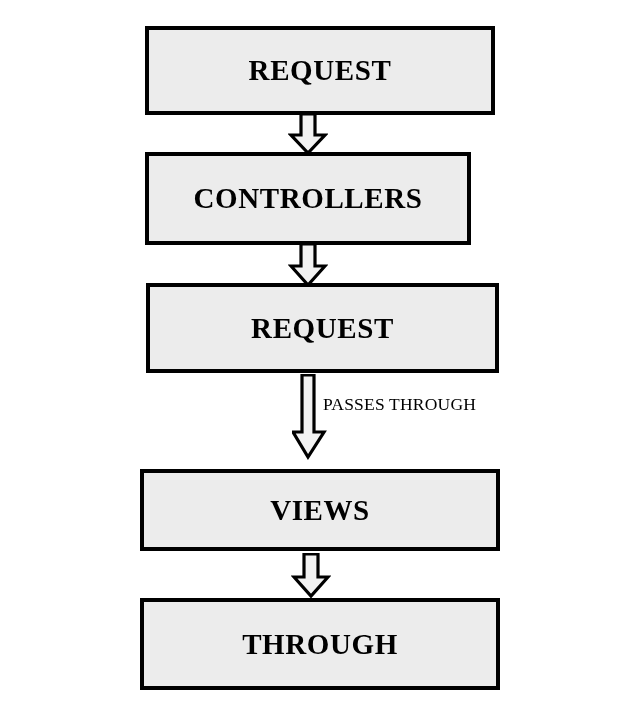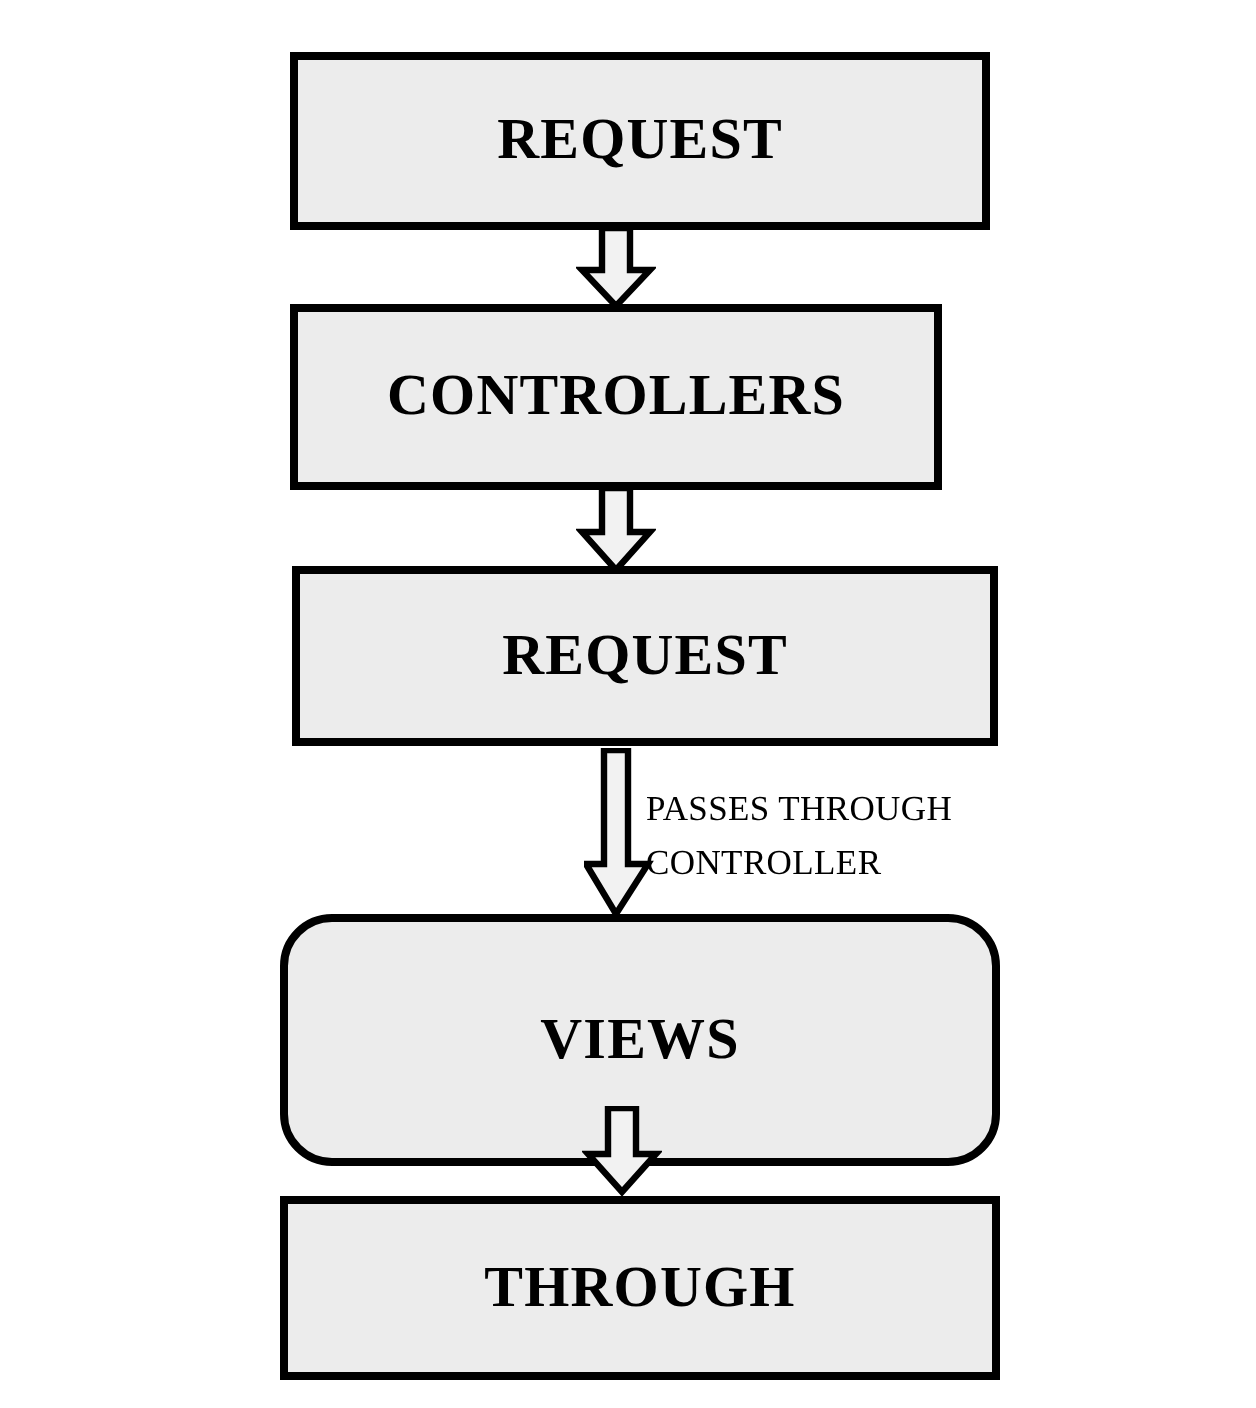--- a/index.html
+++ b/index.html
@@ -39,21 +39,21 @@
     font-size: 29px;
     letter-spacing: 0.6px;
     color: #000000;
     line-height: 1;
     white-space: nowrap;
   }
 
   .node-request     { left: 145px; top: 26px;  width: 350px; height: 89px; }
   .node-controllers { left: 145px; top: 152px; width: 326px; height: 93px; }
   .node-models      { left: 146px; top: 283px; width: 353px; height: 90px; }
-  .node-views       { left: 140px; top: 457px; width: 360px; height: 126px; border-radius: 26px; }
+  .node-views       { left: 140px; top: 469px; width: 360px; height: 82px; }
   .node-response    { left: 140px; top: 598px; width: 360px; height: 92px; }
 
   
   .arrow {
     position: absolute;
   }
   .arrow svg { display: block; }
 
   .arrow-req-ctrl   { left: 288px; top: 113px; }
   .arrow-ctrl-mod   { left: 288px; top: 243px; }
@@ -106,21 +106,20 @@
   </div>
 
   <div class="arrow arrow-mod-views">
     <svg width="36" height="86" viewBox="0 0 36 86" aria-hidden="true">
       <polygon points="10,1 22,1 22,58 32,58 16,83 1,58 10,58" fill="#f2f2f2" stroke="#000000" stroke-width="3.2" stroke-linejoin="miter"></polygon>
     </svg>
   </div>
 
   <div class="edge-label">
     <span class="line">PASSES THROUGH</span>
-    <span class="line">CONTROLLER</span>
   </div>
 
   <div class="node node-views">
     <span class="node-label">VIEWS</span>
   </div>
 
   <div class="arrow arrow-views-resp">
     <svg width="40" height="46" viewBox="0 0 40 46" aria-hidden="true">
       <polygon points="13,1 27,1 27,24 37,24 20,43 3,24 13,24" fill="#f2f2f2" stroke="#000000" stroke-width="3.2" stroke-linejoin="miter"></polygon>
     </svg>

